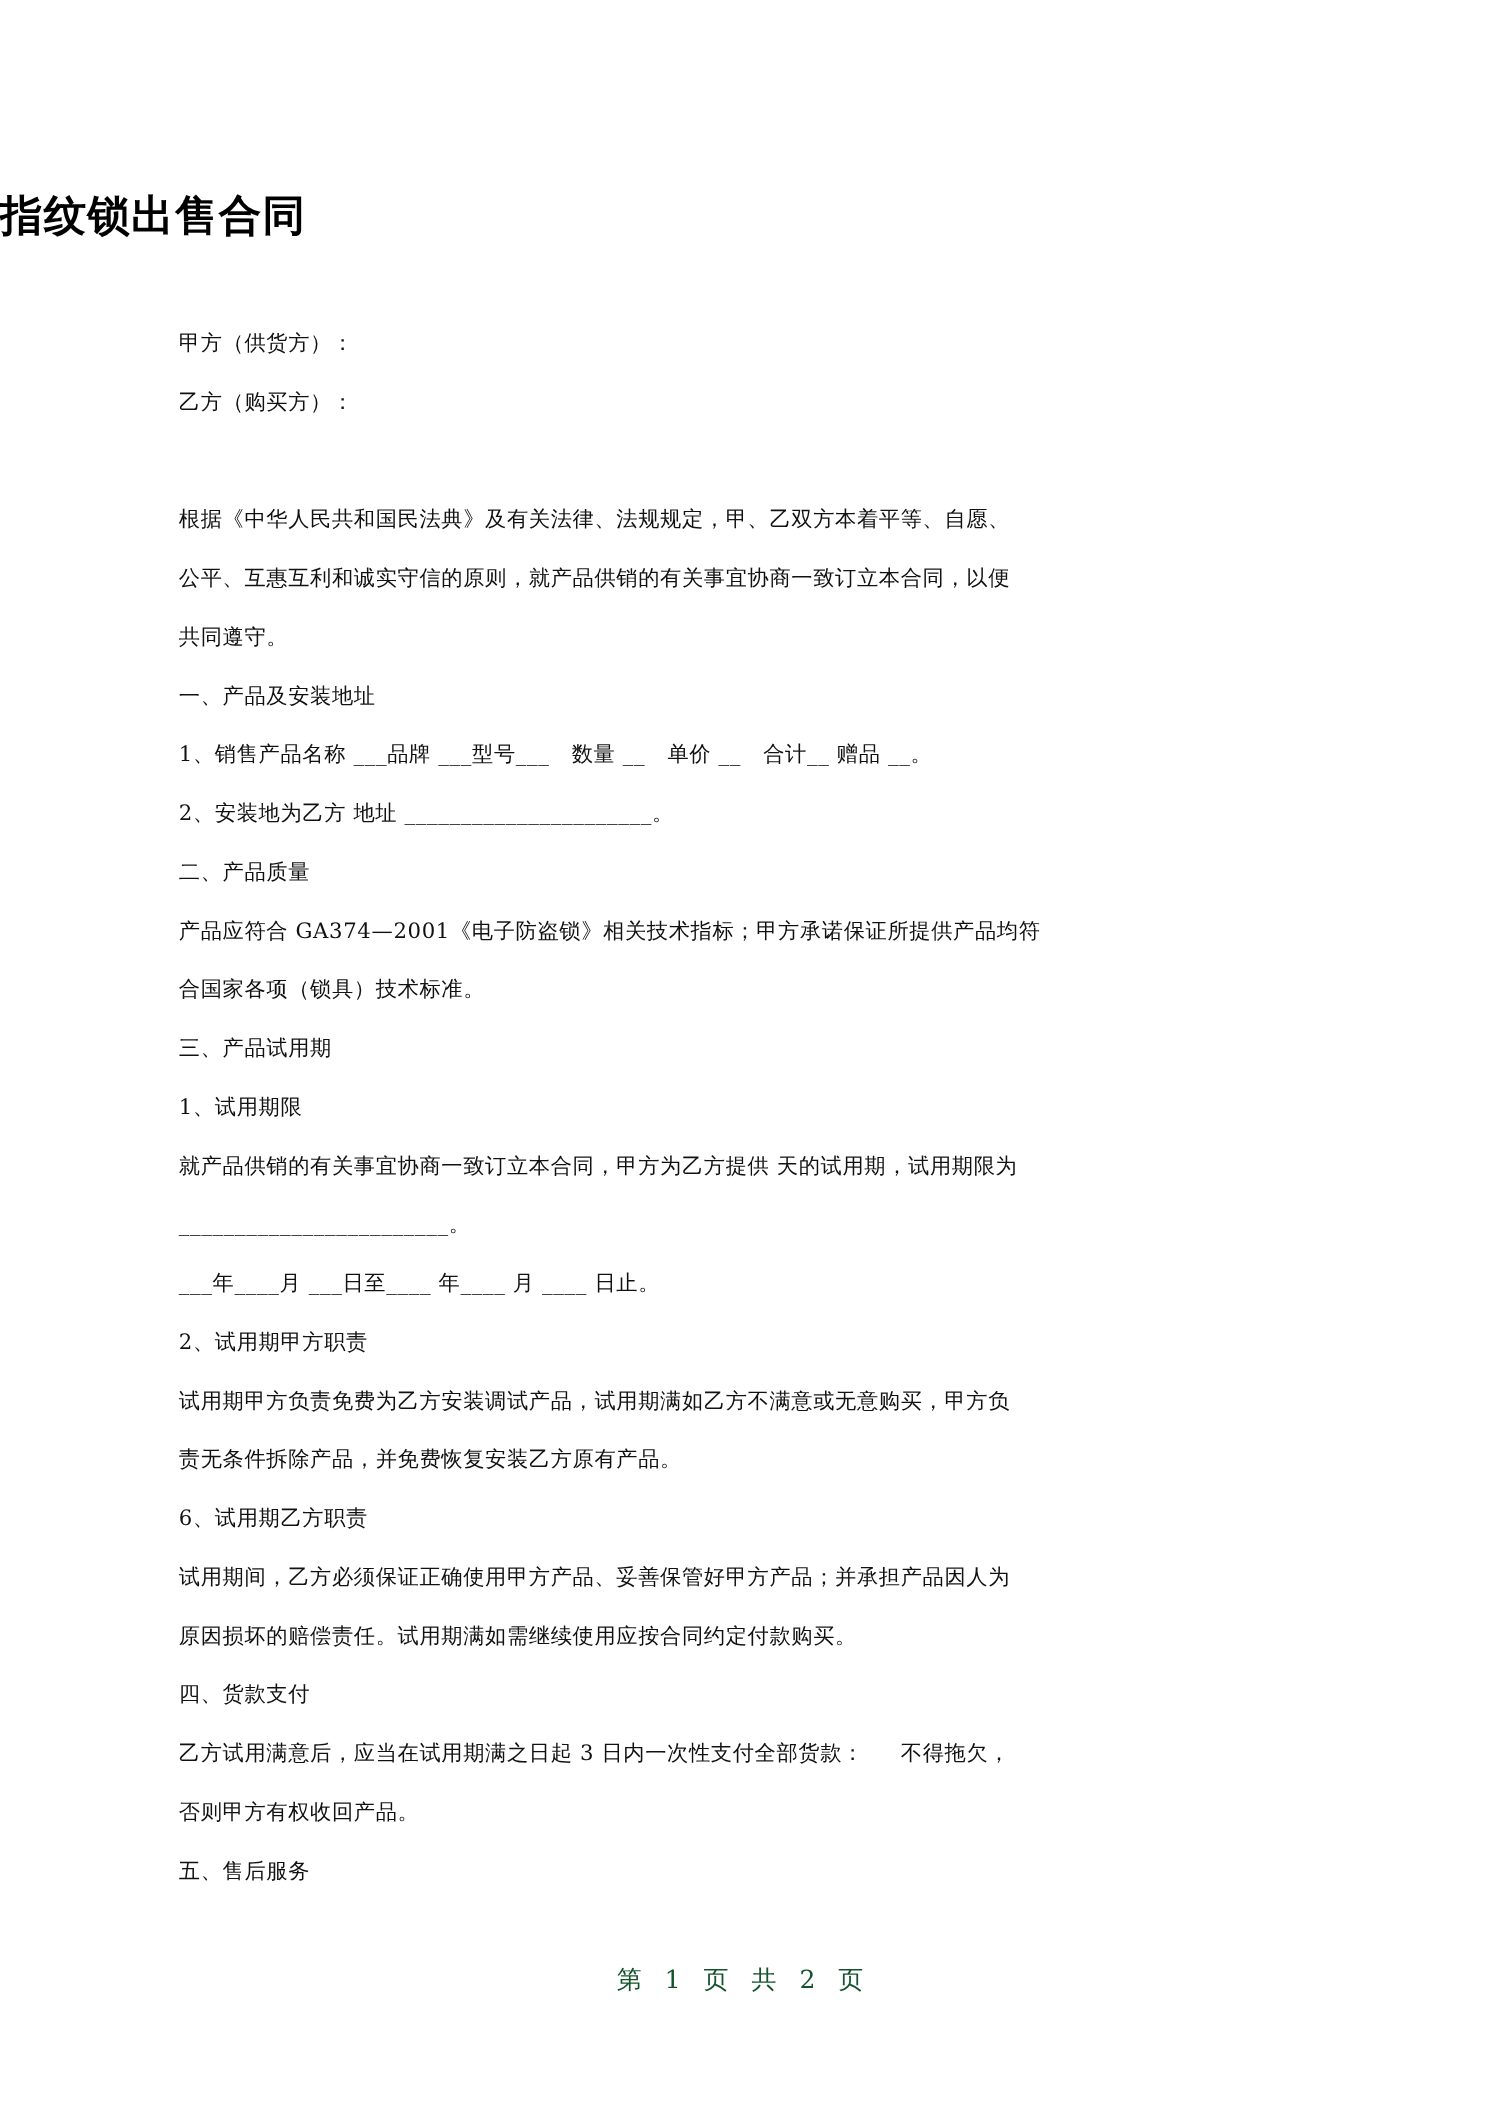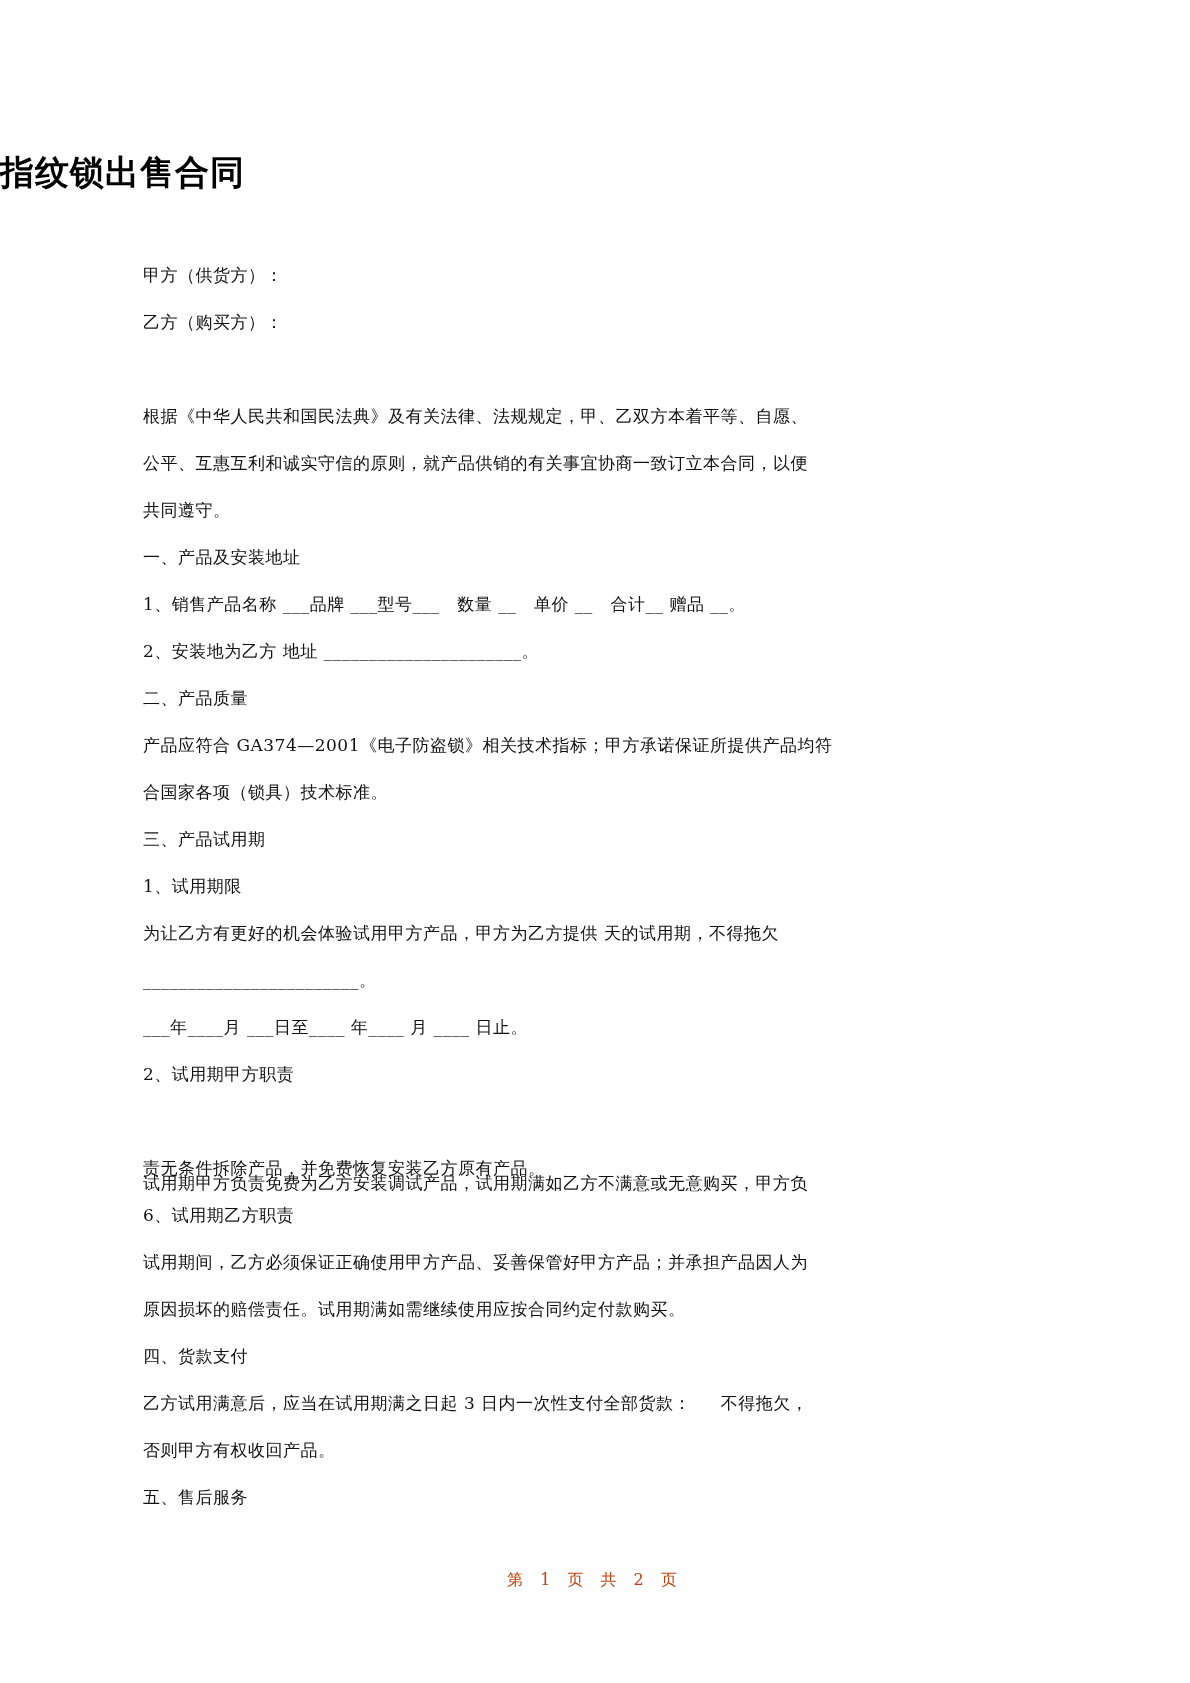--- a/index.html
+++ b/index.html
@@ -5,21 +5,21 @@
   html, body { margin:0; padding:0; background:#ffffff; }
   body { width:1190px; height:1683px; position:relative; overflow:hidden;
          font-family: "DejaVu Serif", "Liberation Serif", serif; color:#111; }
   .page { position:absolute; left:0; top:0; width:1190px; height:1683px; }
   .title { position:absolute; top:150px; left:0; width:1190px; text-align:left;
            font-family:"DejaVu Sans", "Liberation Sans", sans-serif; font-weight:bold;
            font-size:34px; letter-spacing:1px; color:#000; }
   .line { position:absolute; left:143px; width:912px; font-size:17px; line-height:30px;
           white-space:pre; color:#111; letter-spacing:0.5px; }
   .footer { position:absolute; top:1570px; left:0; width:1190px; text-align:center;
-            font-size:16px; color:#c2410c; letter-spacing:6px; }
+            font-size:20px; color:#14532d; letter-spacing:6px; }
 </style>
 </head>
 <body>
 
 <div class="page">
   <div class="title">指纹锁出售合同</div>
 
   <div class="line" style="top:260px">甲方（供货方）：</div>
   <div class="line" style="top:307px">乙方（购买方）：</div>
 
@@ -30,26 +30,26 @@
   <div class="line" style="top:542px">一、产品及安装地址</div>
   <div class="line" style="top:589px">1、销售产品名称 ___品牌 ___型号___   数量 __   单价 __   合计__ 赠品 __。</div>
   <div class="line" style="top:636px">2、安装地为乙方 地址 ______________________。</div>
 
   <div class="line" style="top:683px">二、产品质量</div>
   <div class="line" style="top:730px">产品应符合 GA374—2001《电子防盗锁》相关技术指标；甲方承诺保证所提供产品均符</div>
   <div class="line" style="top:777px">合国家各项（锁具）技术标准。</div>
 
   <div class="line" style="top:824px">三、产品试用期</div>
   <div class="line" style="top:871px">1、试用期限</div>
-  <div class="line" style="top:918px">为让乙方有更好的机会体验试用甲方产品，甲方为乙方提供 天的试用期，不得拖欠</div>
+  <div class="line" style="top:918px">就产品供销的有关事宜协商一致订立本合同，甲方为乙方提供 天的试用期，试用期限为</div>
   <div class="line" style="top:965px">________________________。</div>
   <div class="line" style="top:1012px">___年____月 ___日至____ 年____ 月 ____ 日止。</div>
 
   <div class="line" style="top:1059px">2、试用期甲方职责</div>
-  <div class="line" style="top:1168px">试用期甲方负责免费为乙方安装调试产品，试用期满如乙方不满意或无意购买，甲方负</div>
+  <div class="line" style="top:1106px">试用期甲方负责免费为乙方安装调试产品，试用期满如乙方不满意或无意购买，甲方负</div>
   <div class="line" style="top:1153px">责无条件拆除产品，并免费恢复安装乙方原有产品。</div>
 
   <div class="line" style="top:1200px">6、试用期乙方职责</div>
   <div class="line" style="top:1247px">试用期间，乙方必须保证正确使用甲方产品、妥善保管好甲方产品；并承担产品因人为</div>
   <div class="line" style="top:1294px">原因损坏的赔偿责任。试用期满如需继续使用应按合同约定付款购买。</div>
 
   <div class="line" style="top:1341px">四、货款支付</div>
   <div class="line" style="top:1388px">乙方试用满意后，应当在试用期满之日起 3 日内一次性支付全部货款：     不得拖欠，</div>
   <div class="line" style="top:1435px">否则甲方有权收回产品。</div>
 

